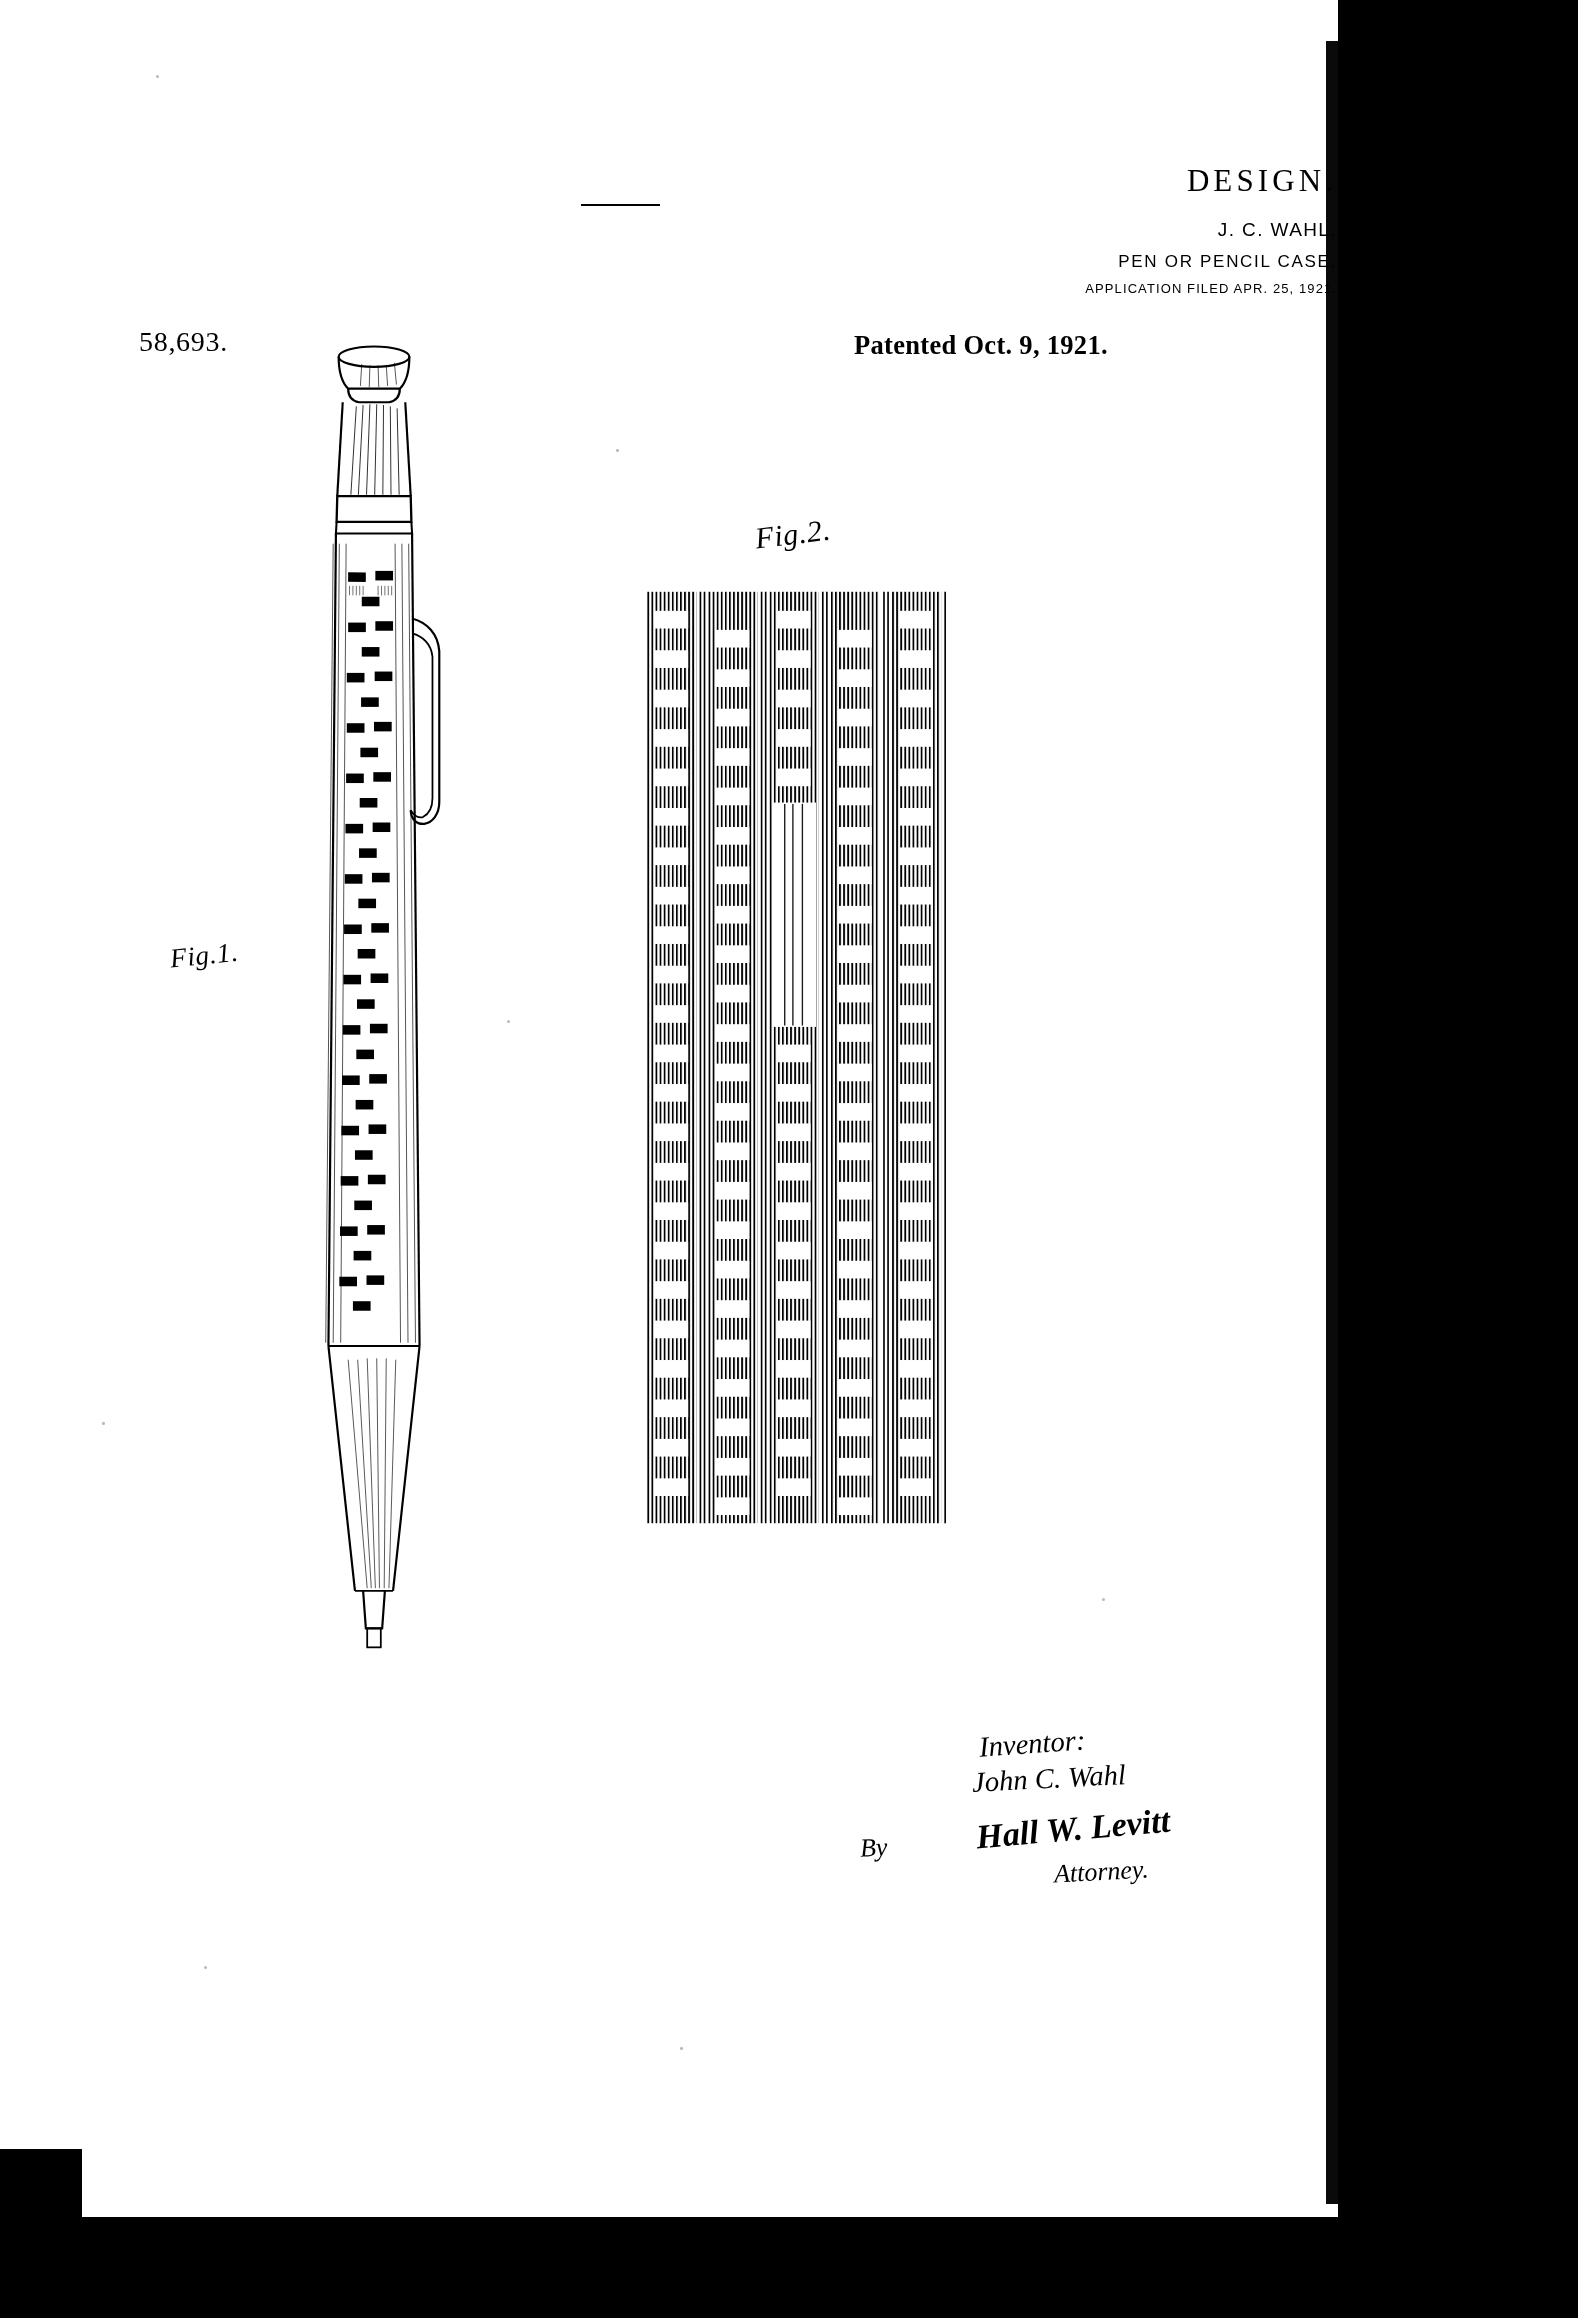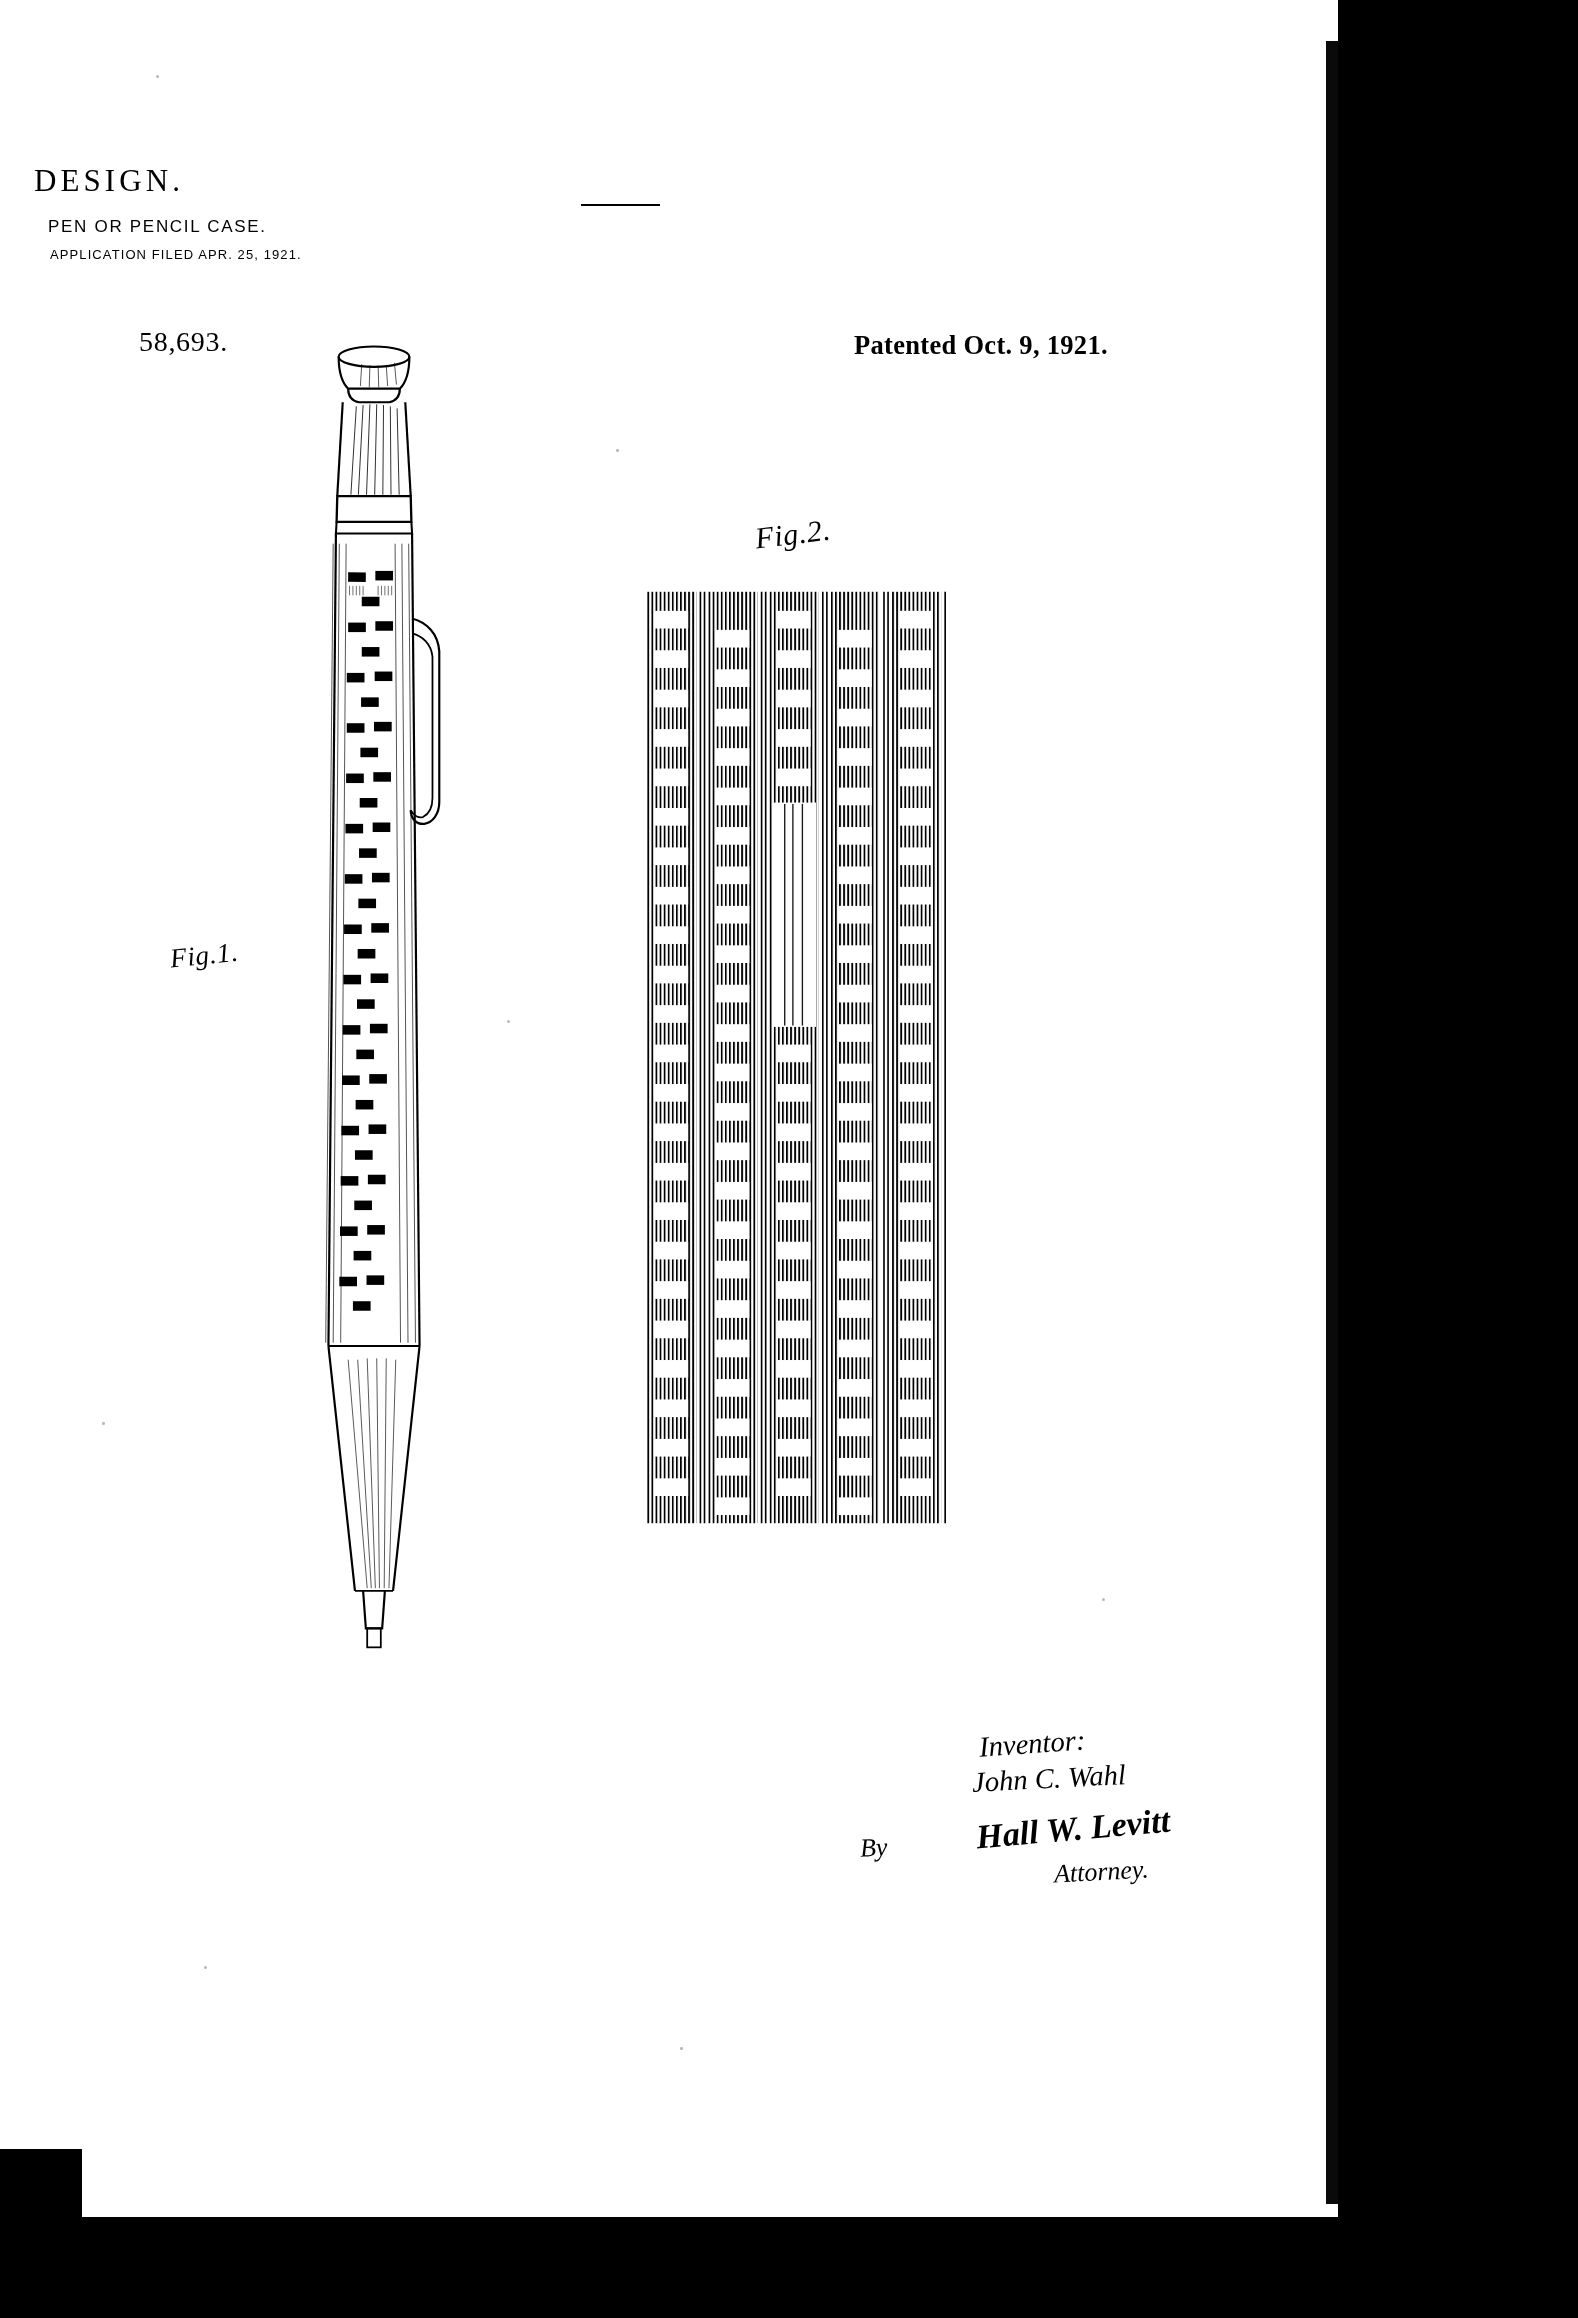--- a/index.html
+++ b/index.html
@@ -78,21 +78,21 @@
     background: #b9b9b9;
     border-radius: 50%;
   }
 
   
   #header-block {
     position: absolute;
     left: 0;
     top: 163px;
     width: 1337px;
-    text-align: left;
+    text-align: right;
   }
   #title-design {
     font-family: "Liberation Serif", serif;
     font-size: 31px;
     letter-spacing: 4.1px;
     font-weight: 400;
     margin: 0;
     padding-left: 34px;
   }
   #title-rule {
@@ -210,20 +210,21 @@
   <div class="speck" style="left:905px; top:735px; width:2.7px; height:2.7px;"></div>
   <div class="speck" style="left:507px;  top:1020px; width:3.4px; height:3.4px;"></div>
   <div class="speck" style="left:1102px; top:1598px; width:3.4px; height:3.4px;"></div>
   <div class="speck" style="left:204px;  top:1966px; width:3.4px; height:3.4px;"></div>
   <div class="speck" style="left:680px; top:2047px; width:2.7px; height:2.7px;"></div>
   <div class="speck" style="left:102px;  top:1422px; width:2.7px; height:2.7px;"></div>
 
   <div id="header-block">
     <div id="title-design">DESIGN.</div>
     <div id="title-rule"></div>
+    <div id="inventor-line">J. C. WAHL.</div>
     <div id="subject-line">PEN OR PENCIL CASE.</div>
     <div id="filed-line">APPLICATION FILED APR. 25, 1921.</div>
   </div>
 
   <div id="patent-number">58,693.</div>
   <div id="patent-date">Patented Oct. 9, 1921.</div>
 
   <svg id="fig1" viewBox="0 0 300 2210">
     <g fill="none" stroke="#000" stroke-width="3.2">
 

